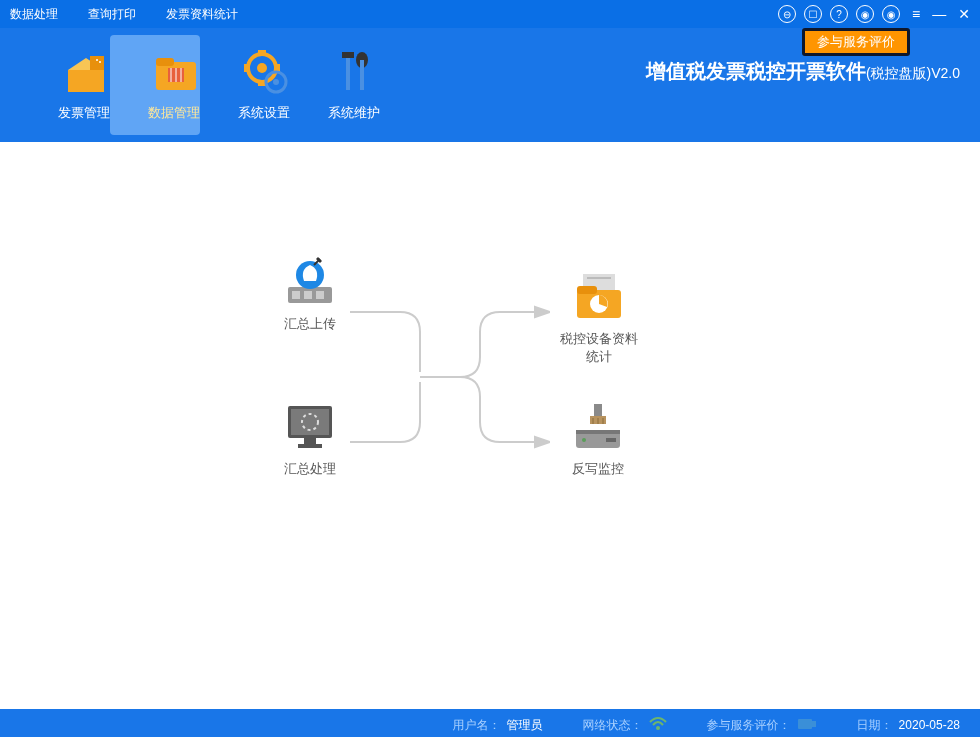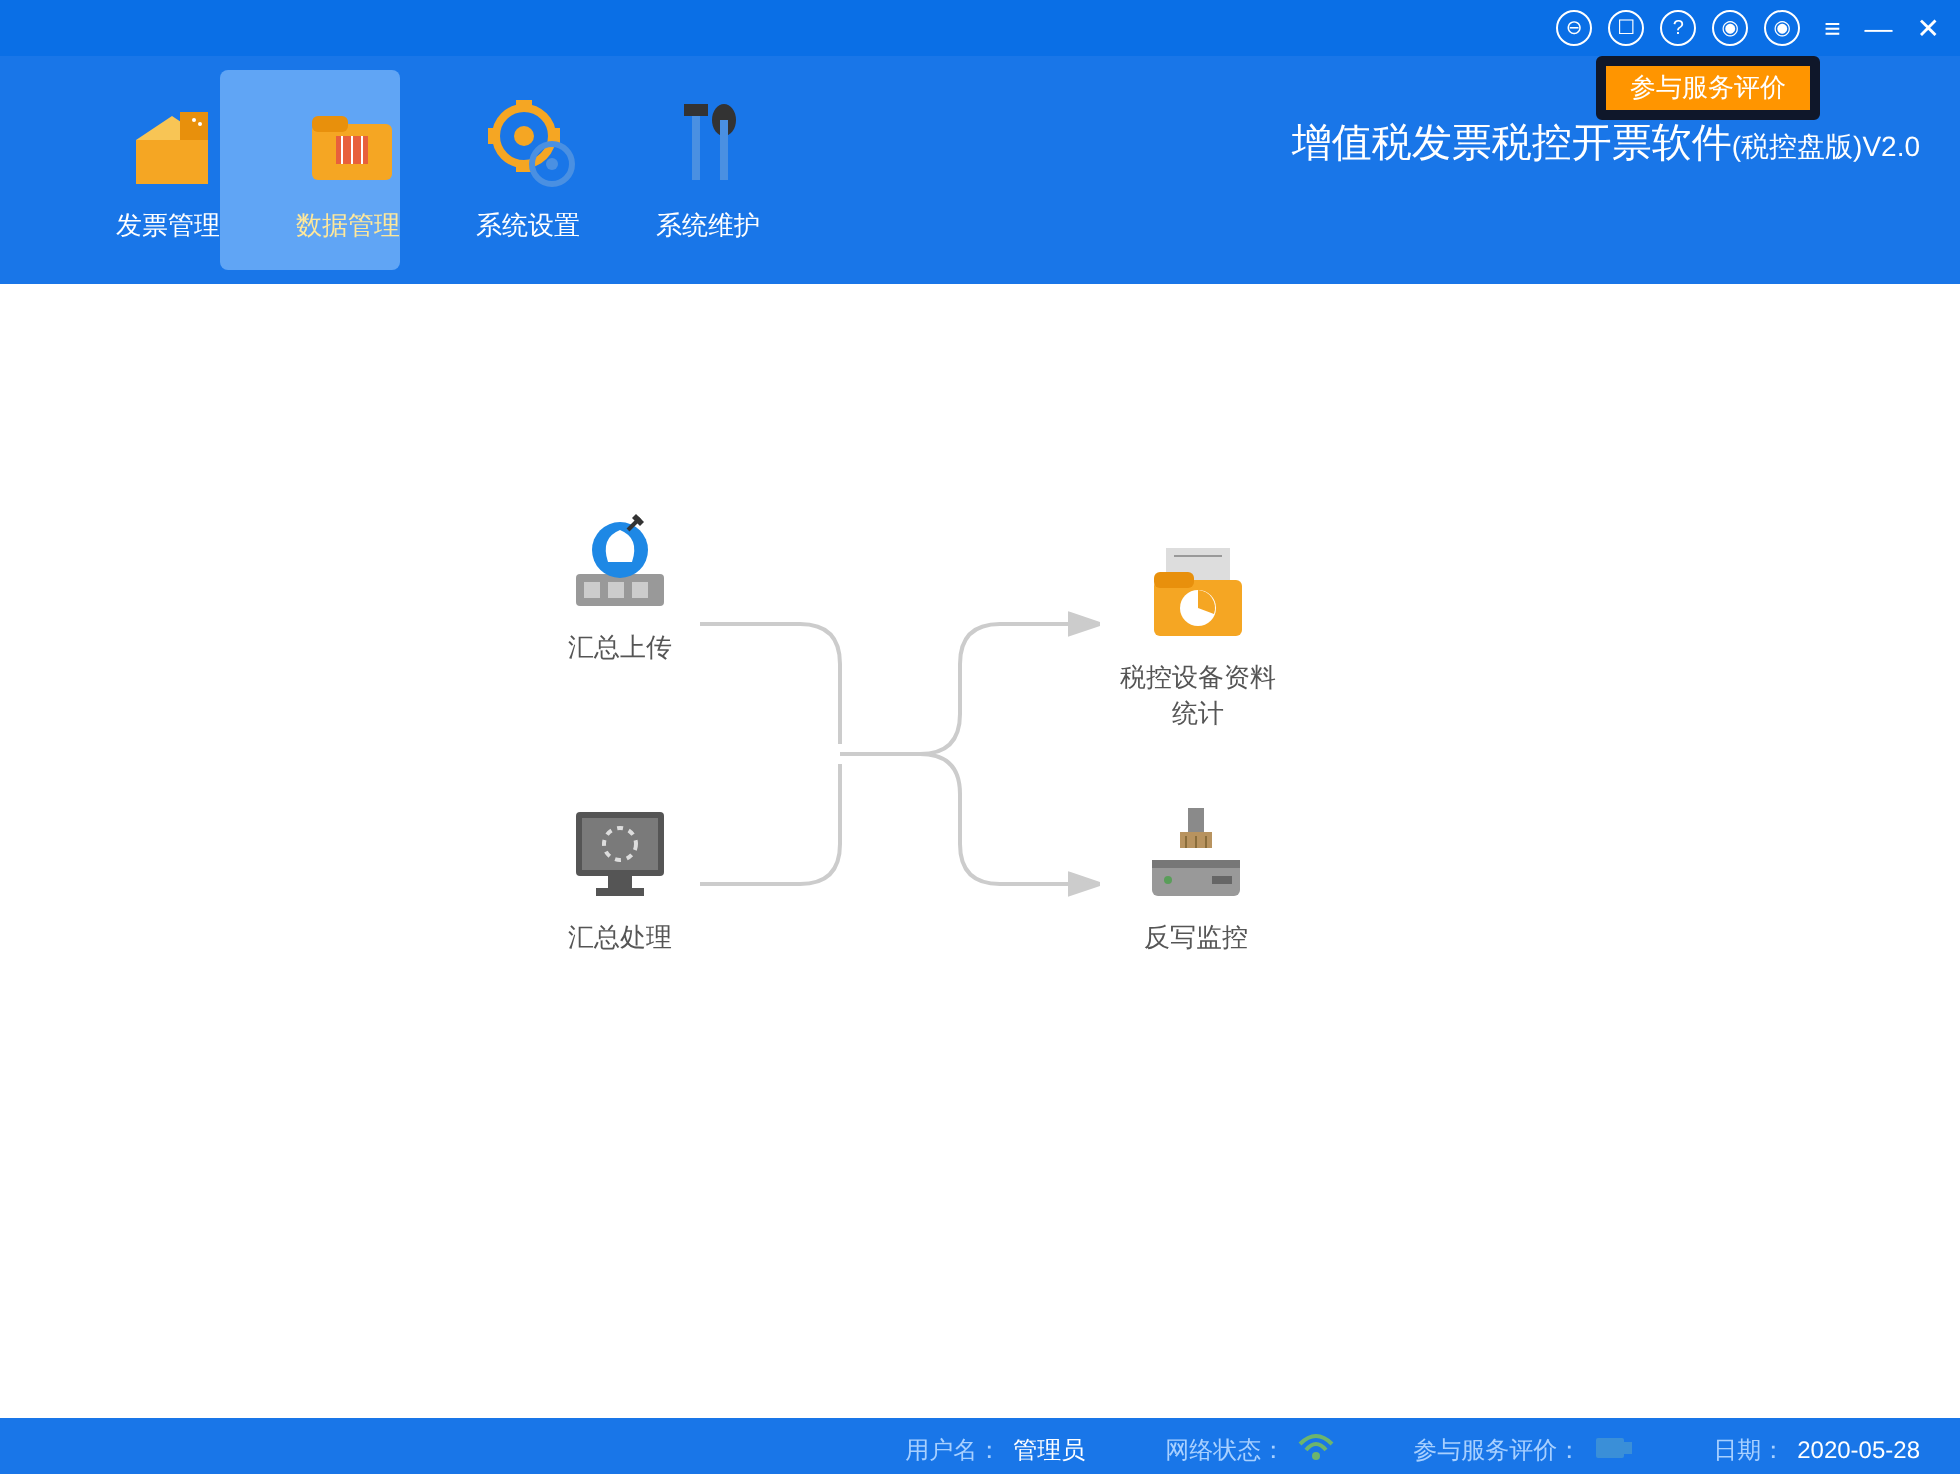--- a/index.html
+++ b/index.html
@@ -5,51 +5,56 @@
     * { margin: 0; padding: 0; box-sizing: border-box; font-family: "Microsoft YaHei", Arial, sans-serif; }
     body { width: 980px; height: 737px; background: #fff; overflow: hidden; }
     
     .top-bar { height: 28px; background: #0a6fe6; display: flex; align-items: center; padding: 0 10px; color: #fff; font-size: 12px; position: relative; }
     .menu-items { display: flex; gap: 30px; }
     .menu-item { cursor: pointer; }
     .top-right { position: absolute; right: 10px; display: flex; align-items: center; gap: 8px; }
     .top-icon { width: 18px; height: 18px; border: 1.5px solid #fff; border-radius: 50%; display: flex; align-items: center; justify-content: center; font-size: 10px; cursor: pointer; }
     .window-ctrl { cursor: pointer; font-size: 14px; margin-left: 4px; }
     
-    .eval-badge { position: absolute; top: 28px; right: 70px; background: #ff9500; border: 5px solid #0f172a; color: #fff; padding: 2px 12px; font-size: 13px; border-radius: 3px; z-index: 10; }
+    .eval-badge { position: absolute; top: 28px; right: 70px; background: #ff9500; border: 3px solid #0f172a; color: #fff; padding: 2px 12px; font-size: 13px; border-radius: 3px; z-index: 10; }
     
     .toolbar { height: 114px; background: #1976e8; display: flex; align-items: center; padding: 0 20px; position: relative; }
     .tool-button { width: 90px; height: 100px; display: flex; flex-direction: column; align-items: flex-end; justify-content: center; cursor: pointer; border-radius: 4px; }
     .tool-button.active { background: #60a5f5; }
     .tool-icon { width: 48px; height: 48px; margin-bottom: 8px; }
     .tool-label { color: #fff; font-size: 13px; }
     .tool-button.active .tool-label { color: #ffe89a; }
     
     .app-title { position: absolute; right: 20px; top: 30px; text-align: right; color: #fff; }
-    .app-title-main { font-size: 20px; font-weight: normal; }
+    .app-title-main { font-size: 20px; font-weight: bold; }
     .app-title-sub { font-size: 14px; }
     .app-version { font-size: 13px; margin-top: 4px; }
     
     .content { height: 567px; background: #fff; position: relative; }
     
     .workflow-item { position: absolute; text-align: center; cursor: pointer; }
     .workflow-icon { width: 60px; height: 50px; margin: 0 auto 8px; display: flex; align-items: center; justify-content: center; }
     .workflow-label { font-size: 13px; color: #555; line-height: 1.4; }
     
     .status-bar { height: 28px; background: #1976e8; display: flex; align-items: center; justify-content: flex-end; padding: 16px 20px; gap: 40px; color: #fff; font-size: 12px; }
     .status-item { display: flex; align-items: center; gap: 6px; }
     .status-label { color: #a8d0ff; }
     
     .connector { position: absolute; stroke: #ccc; stroke-width: 2; fill: none; }
     .arrow-head { fill: #ccc; }
   </style>
 </head>
 <body>
 
 <div class="top-bar">
+  <div class="menu-items">
+    <span class="menu-item">数据处理</span>
+    <span class="menu-item">查询打印</span>
+    <span class="menu-item">发票资料统计</span>
+  </div>
   <div class="top-right">
     <span class="top-icon">⊖</span>
     <span class="top-icon">☐</span>
     <span class="top-icon">?</span>
     <span class="top-icon">◉</span>
     <span class="top-icon">◉</span>
     <span class="window-ctrl">≡</span>
     <span class="window-ctrl">—</span>
     <span class="window-ctrl">✕</span>
   </div>

